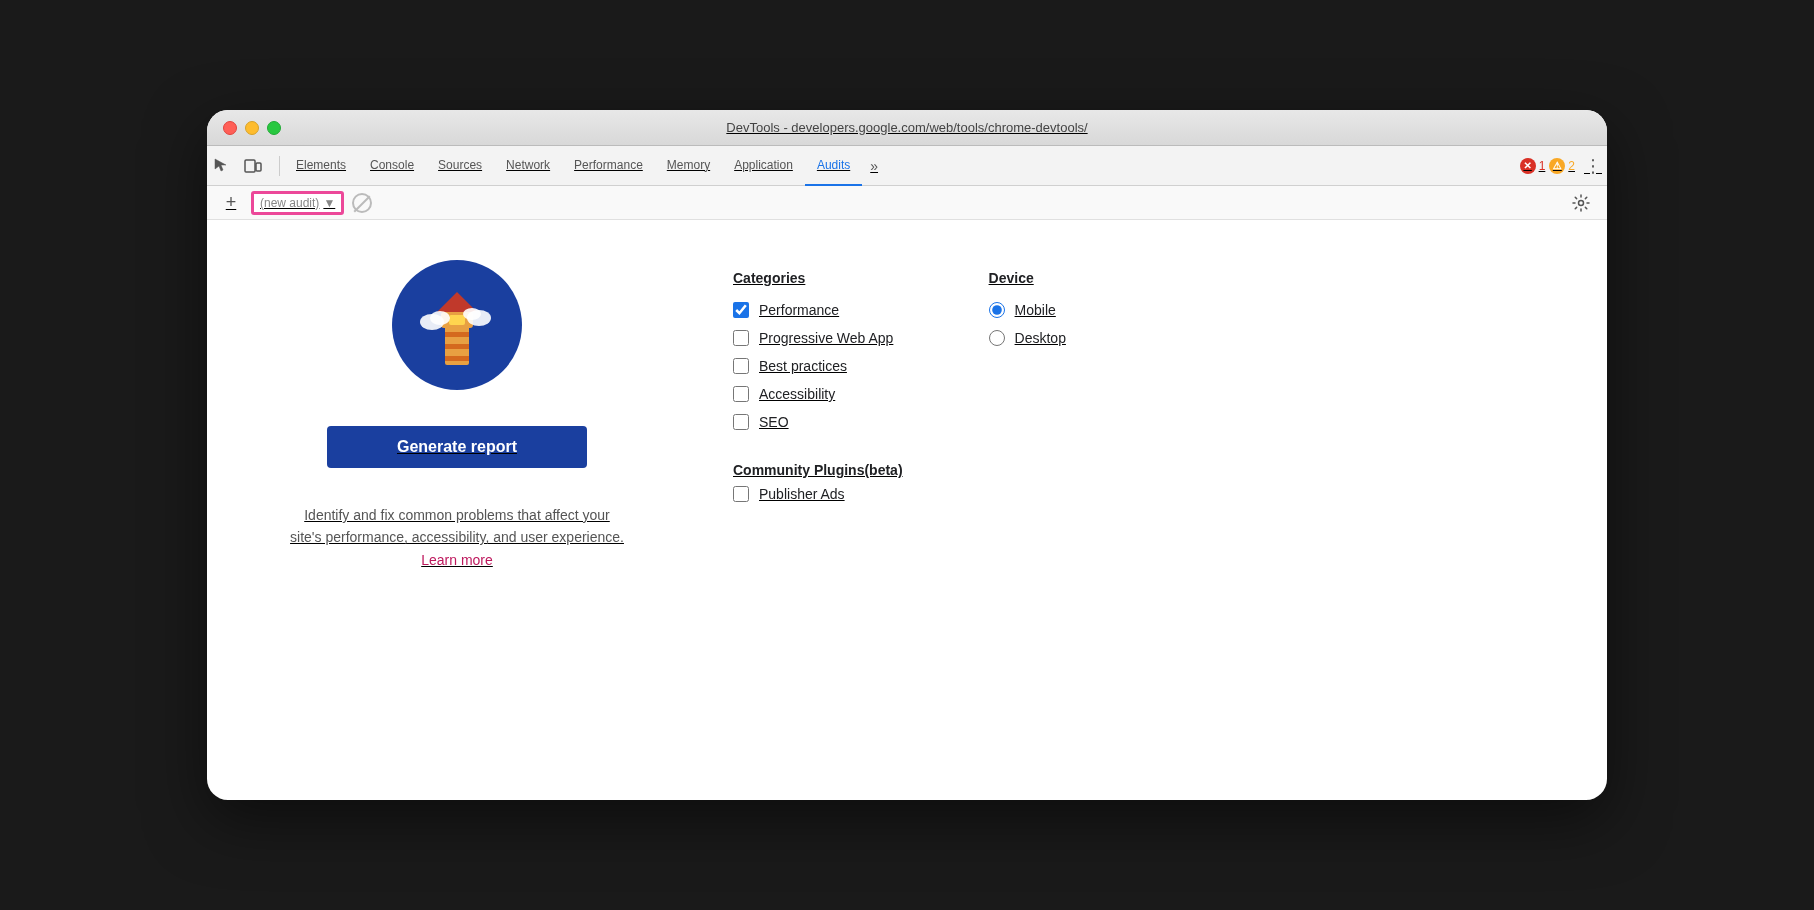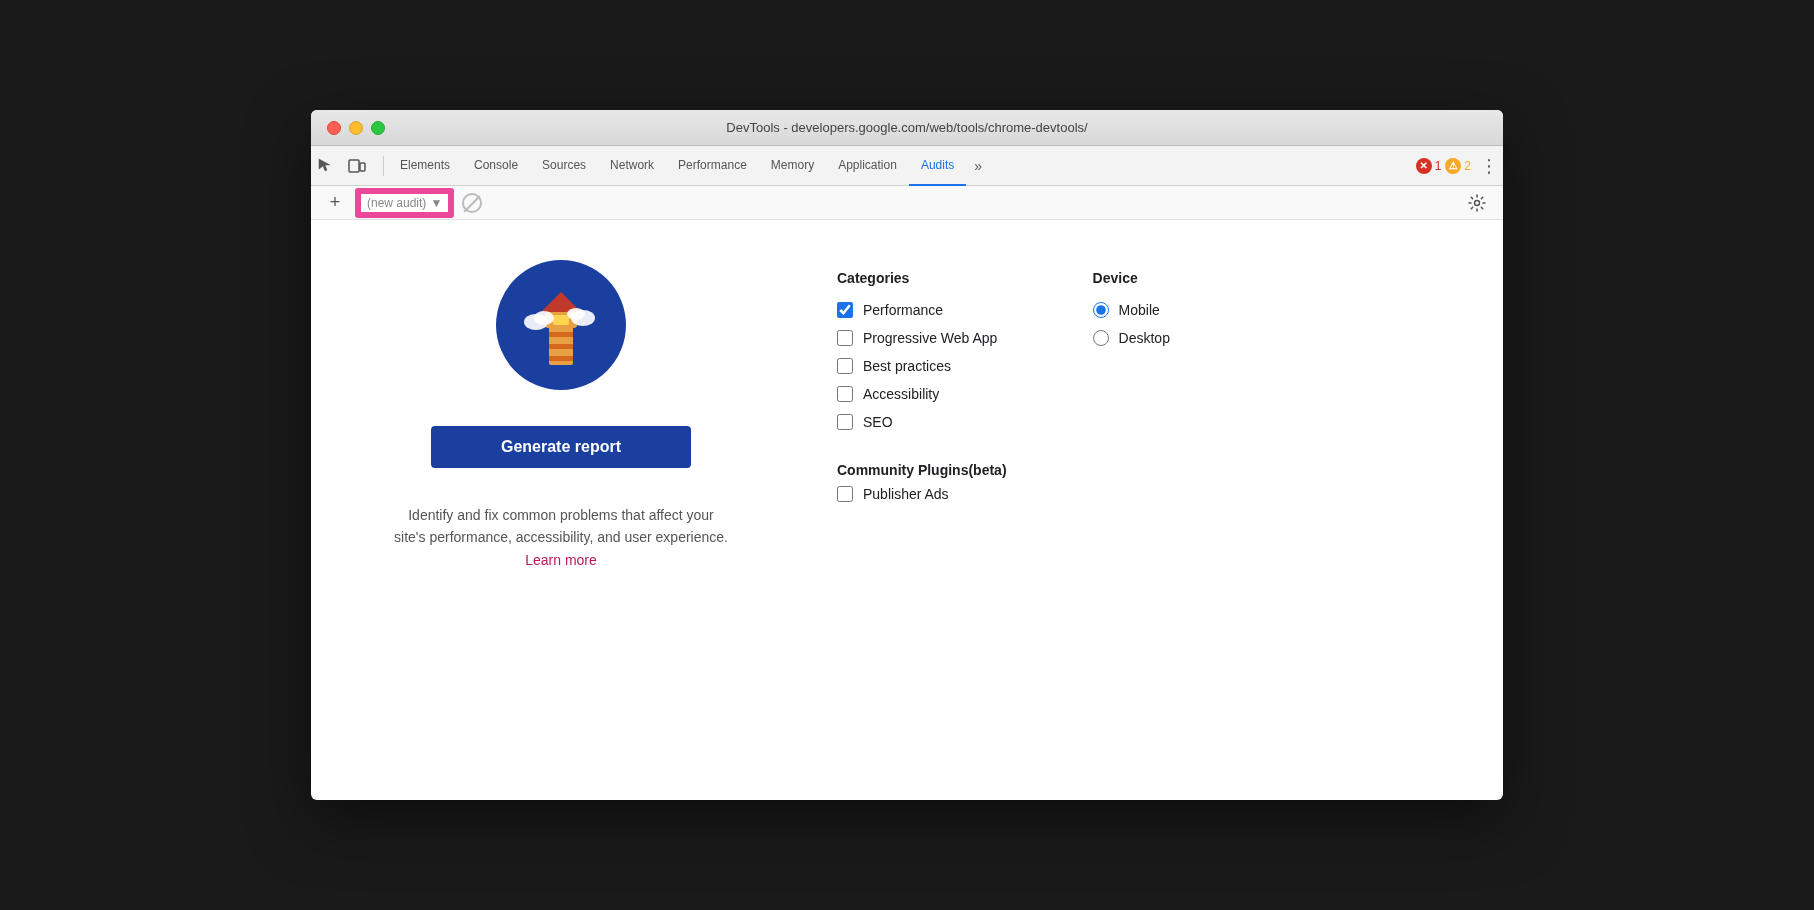--- a/index.html
+++ b/index.html
@@ -6,25 +6,26 @@
     body {
       background: #1a1a1a;
       display: flex;
       align-items: center;
       justify-content: center;
       min-height: 100vh;
       font-family: -apple-system, BlinkMacSystemFont, 'Segoe UI', sans-serif;
     }
 
     .window {
-      width: 1192px;
+      width: 1400px;
       background: #fff;
-      border-radius: 6px;
+      border-radius: 21px;
       overflow: hidden;
       box-shadow: 0 20px 60px rgba(0,0,0,0.5);
+      text-decoration: underline;
     }
 
     
     .titlebar {
       background: linear-gradient(to bottom, #e8e8e8, #d8d8d8);
       padding: 10px 16px;
       display: flex;
       align-items: center;
       justify-content: center;
       position: relative;
@@ -198,21 +199,21 @@
       display: flex;
       align-items: center;
       justify-content: center;
     }
 
     .audit-selector {
       display: flex;
       align-items: center;
       gap: 4px;
       padding: 2px 6px;
-      border: 6px solid #ec4899;
+      border: 3px solid #ec4899;
       border-radius: 3px;
       background: white;
       cursor: pointer;
       font-size: 12px;
       color: #888;
     }
 
     .block-icon {
       width: 20px;
       height: 20px;

